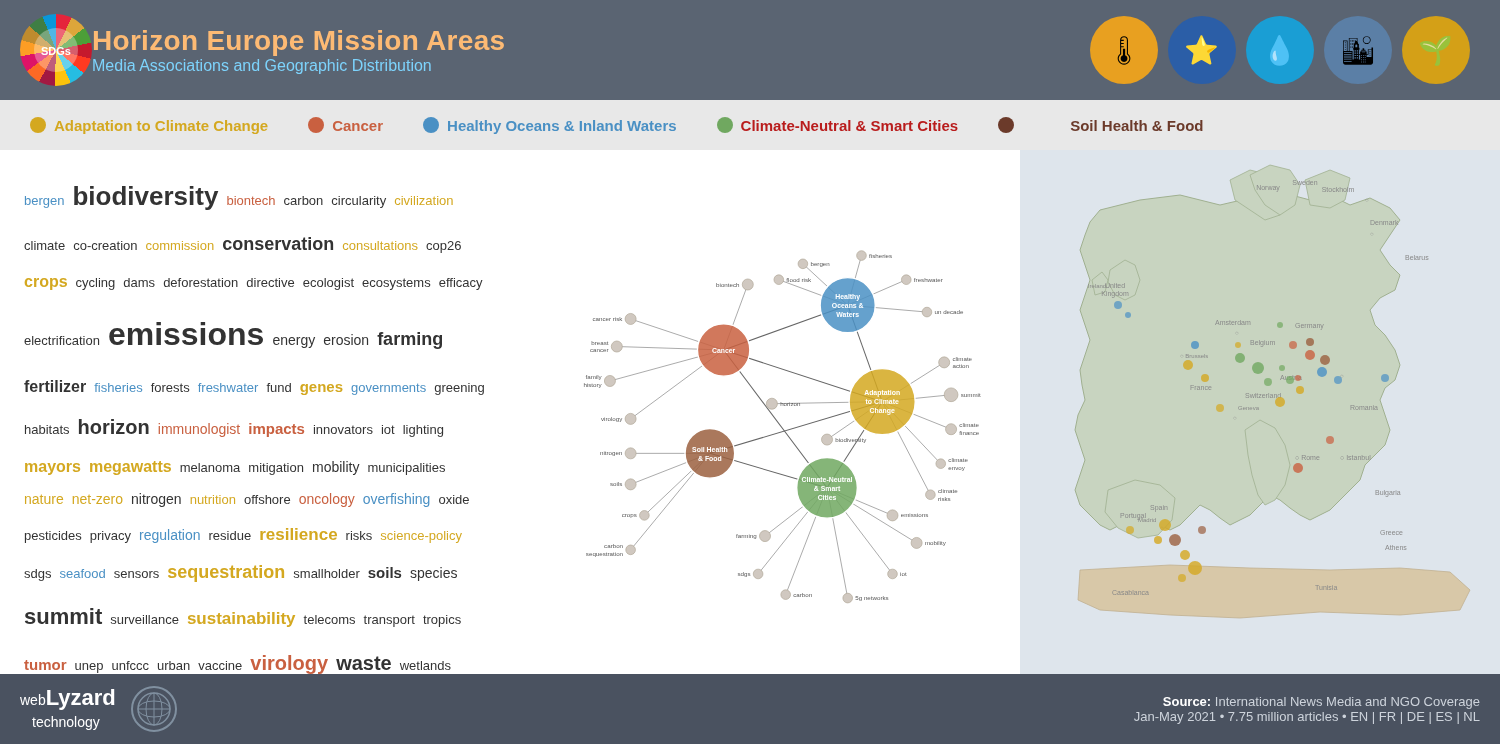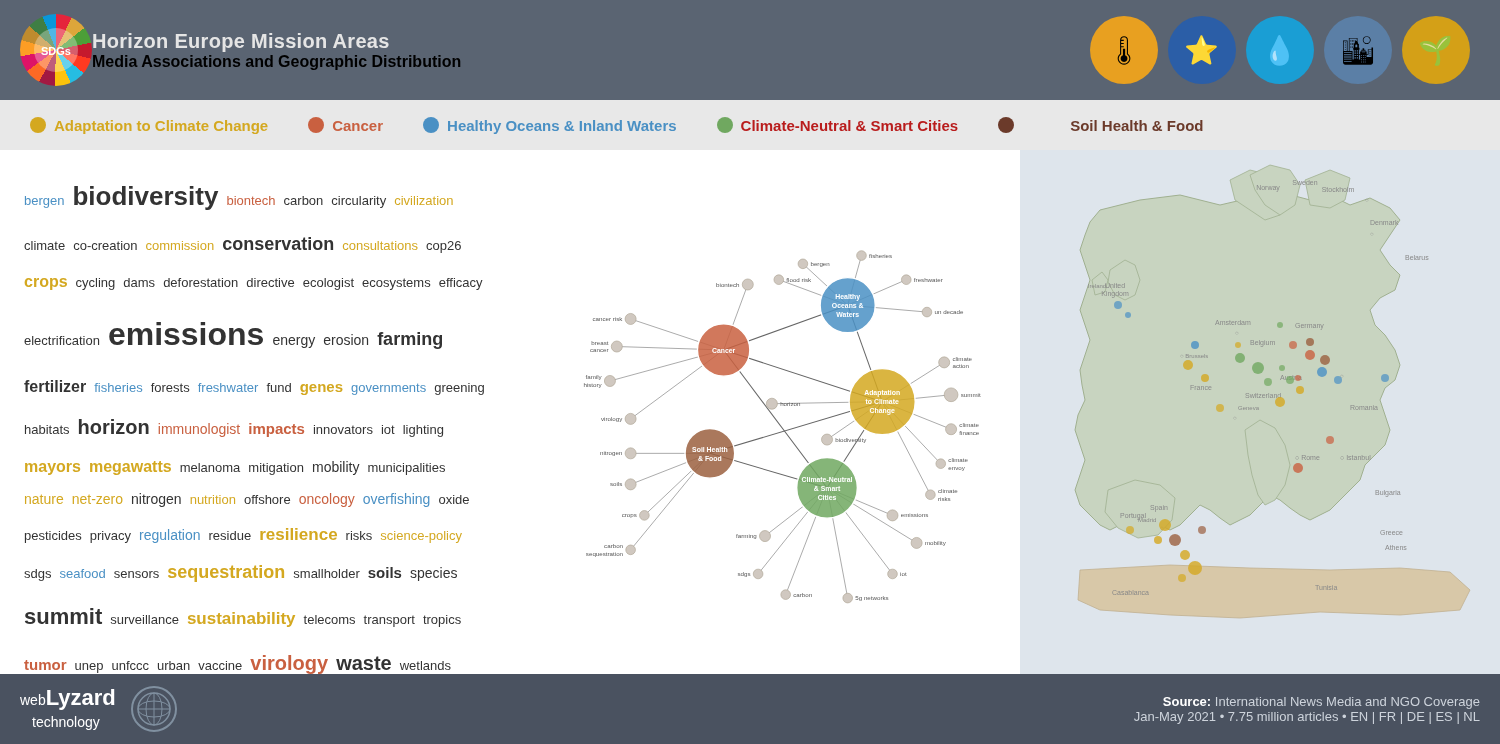--- a/index.html
+++ b/index.html
@@ -8,29 +8,29 @@
     
     .header {
       background: #5a6472;
       display: flex;
       align-items: center;
       padding: 12px 20px;
       height: 100px;
       position: relative;
     }
     .header-text h1 {
-      color: #e5e5e5;
-      font-size: 20px;
+      color: #fdba74;
+      font-size: 28px;
       font-weight: 700;
       letter-spacing: 0.3px;
     }
     .header-text h2 {
-      color: #000000;
+      color: #7dd3fc;
       font-size: 16px;
-      font-weight: 700;
+      font-weight: 400;
     }
     .header-icons {
       position: absolute;
       right: 30px;
       top: 50%;
       transform: translateY(-50%);
       display: flex;
       gap: 10px;
     }
     .header-icon-circle {

